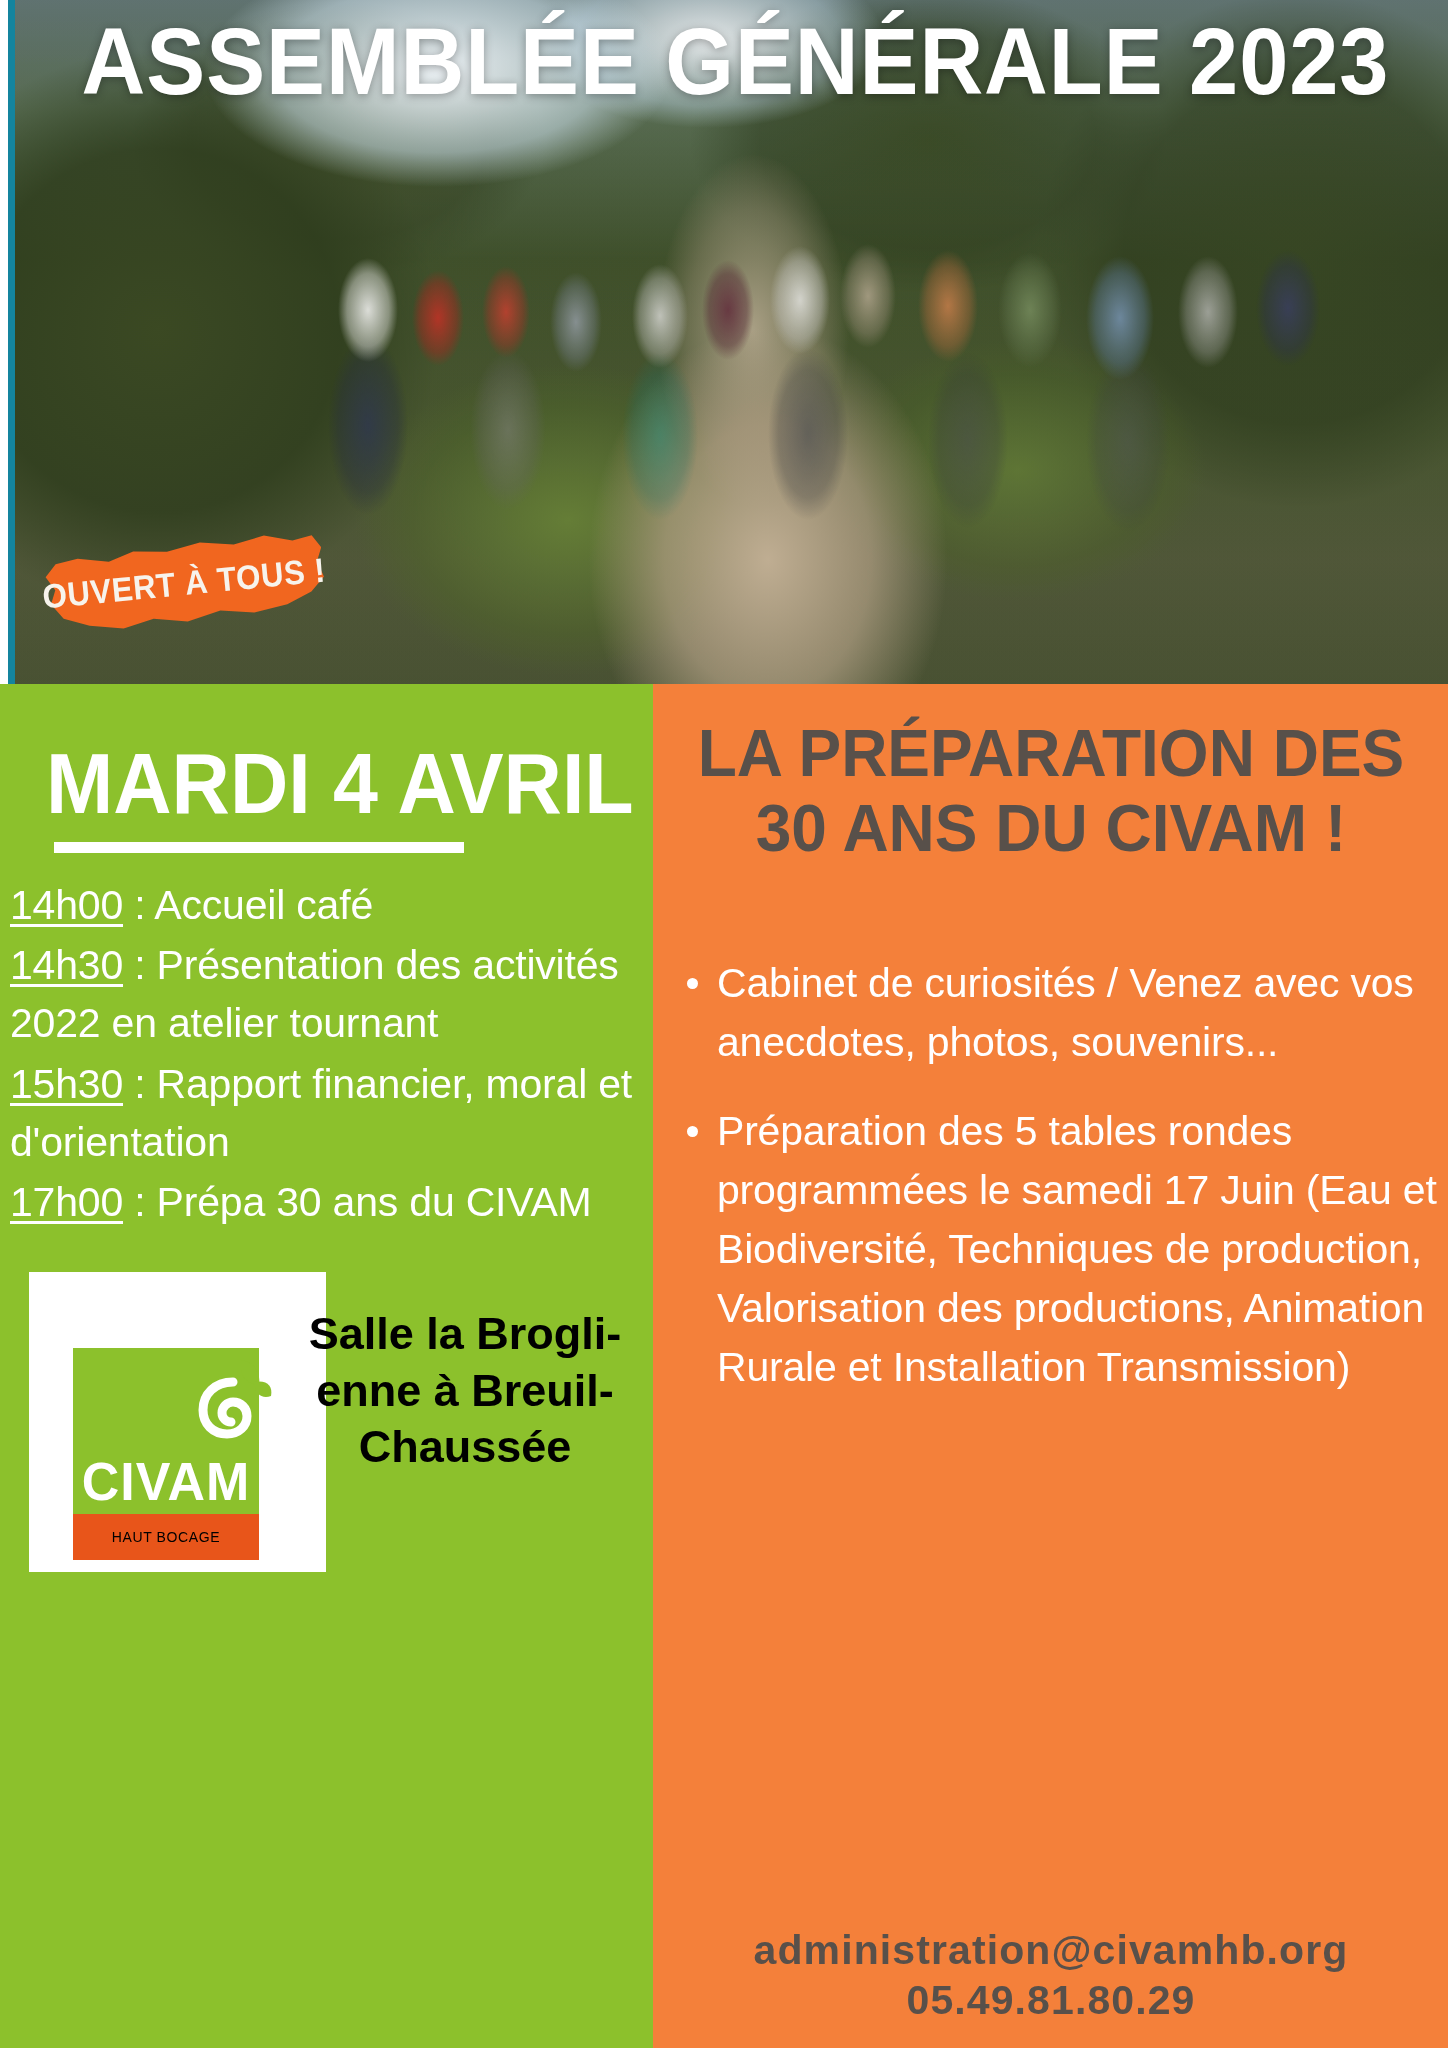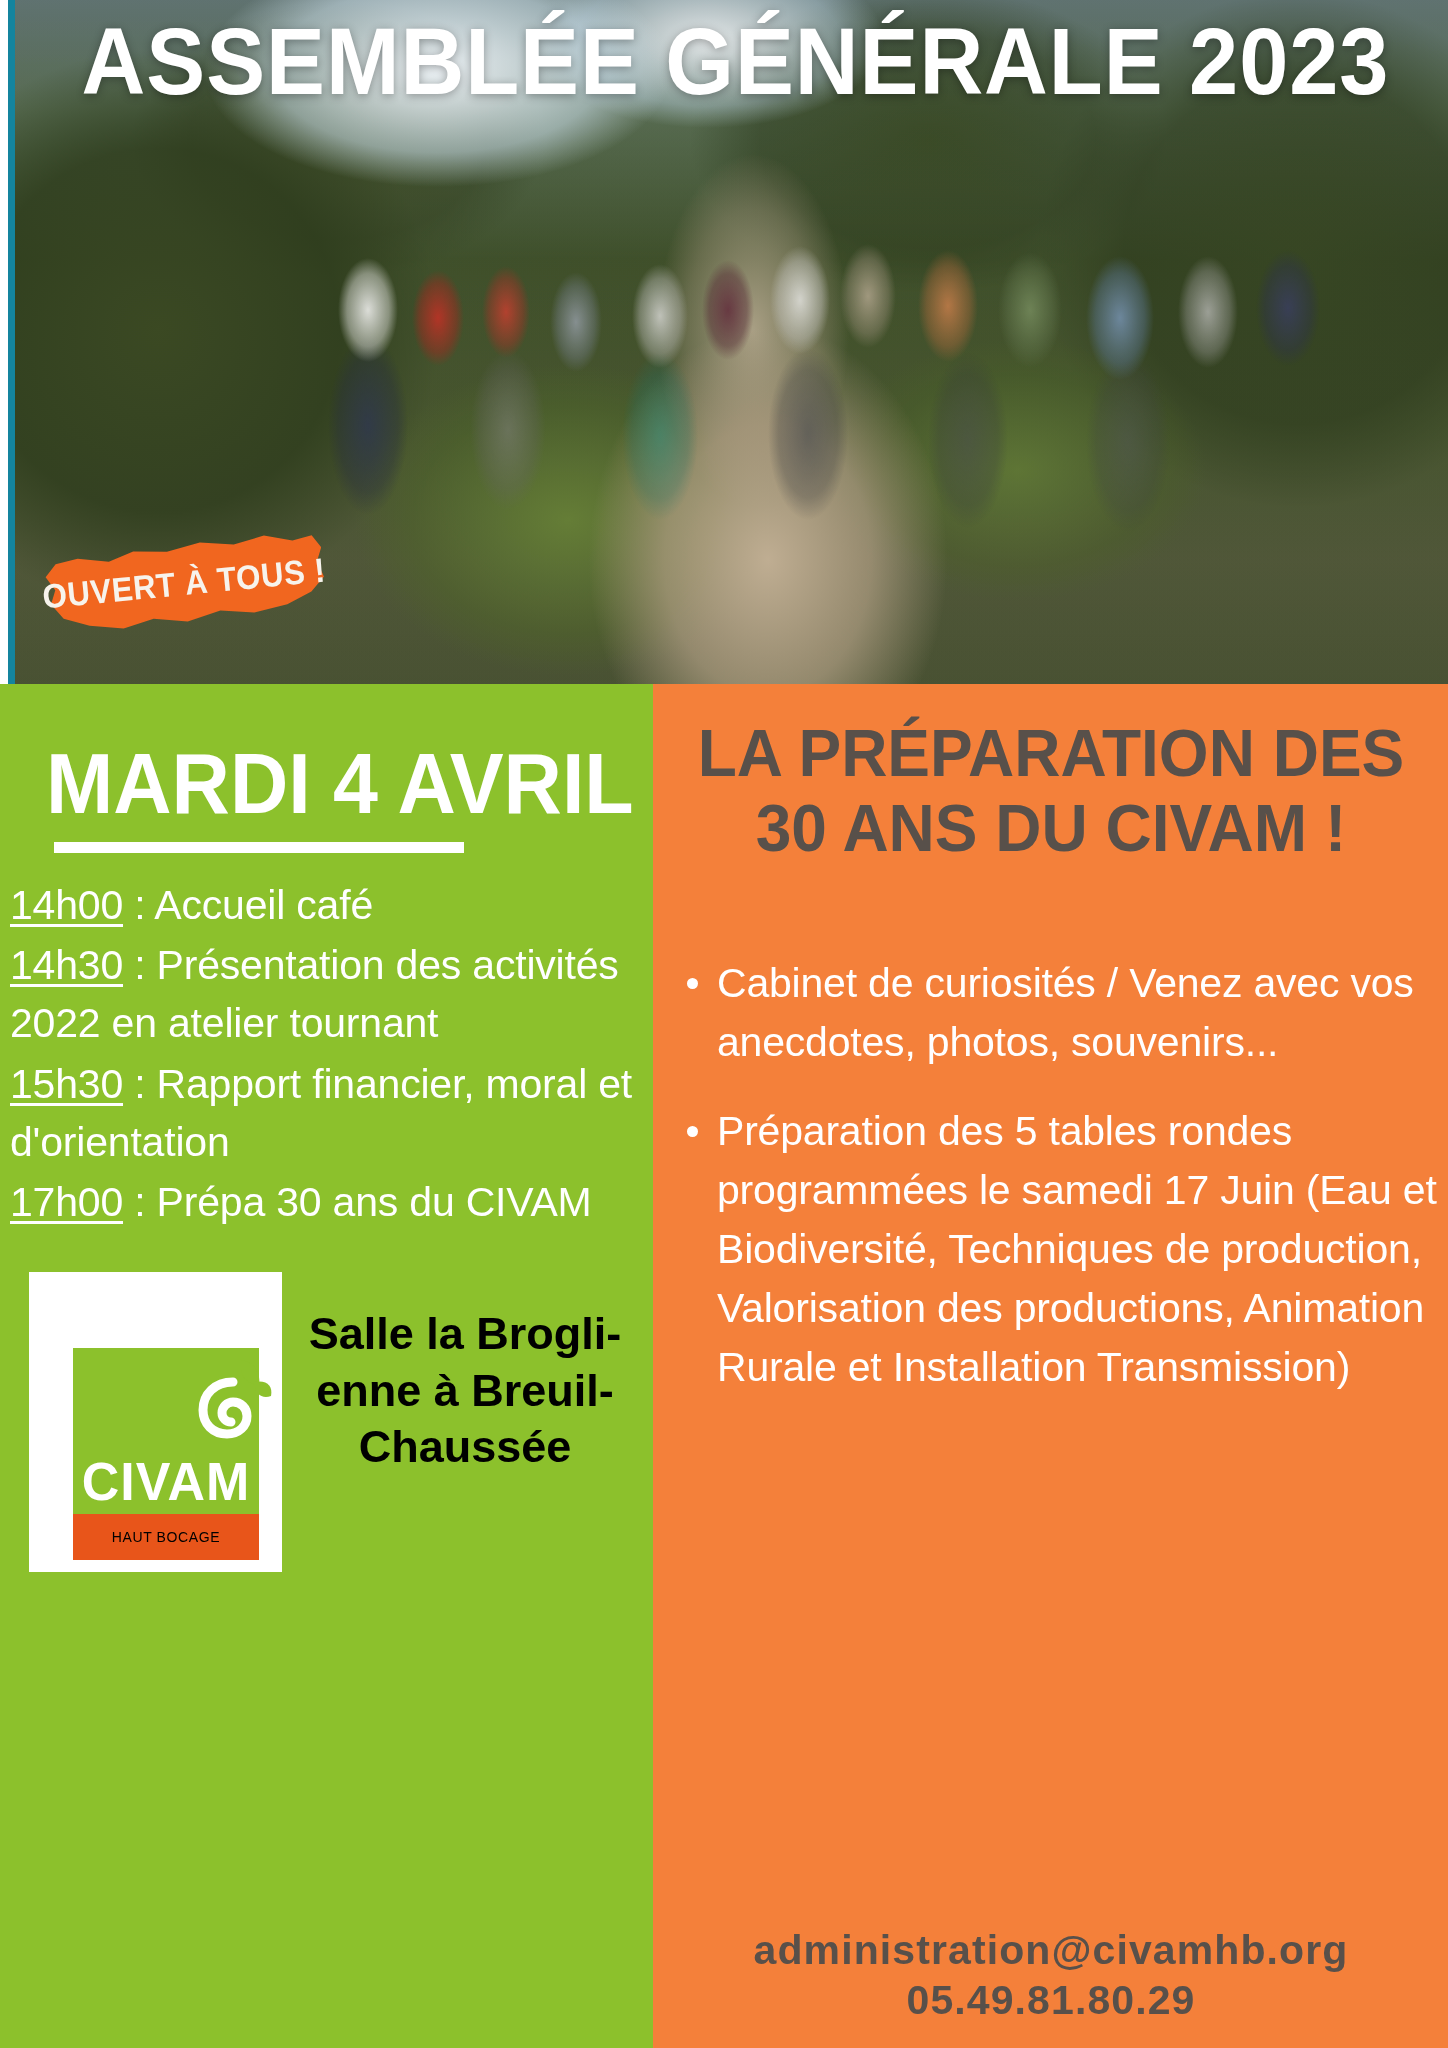--- a/index.html
+++ b/index.html
@@ -200,20 +200,21 @@
     text-underline-offset: 5px;
   }
 
   .logo-box {
     position: absolute;
     left: 29px;
     top: 588px;
     width: 253px;
     height: 300px;
     background: #ffffff;
+    padding-left: 44px;
   }
   .logo-mark {
     position: absolute;
     left: 44px;
     top: 76px;
     width: 186px;
     height: 166px;
     background: #8cc12c;
   }
   .logo-spiral {

